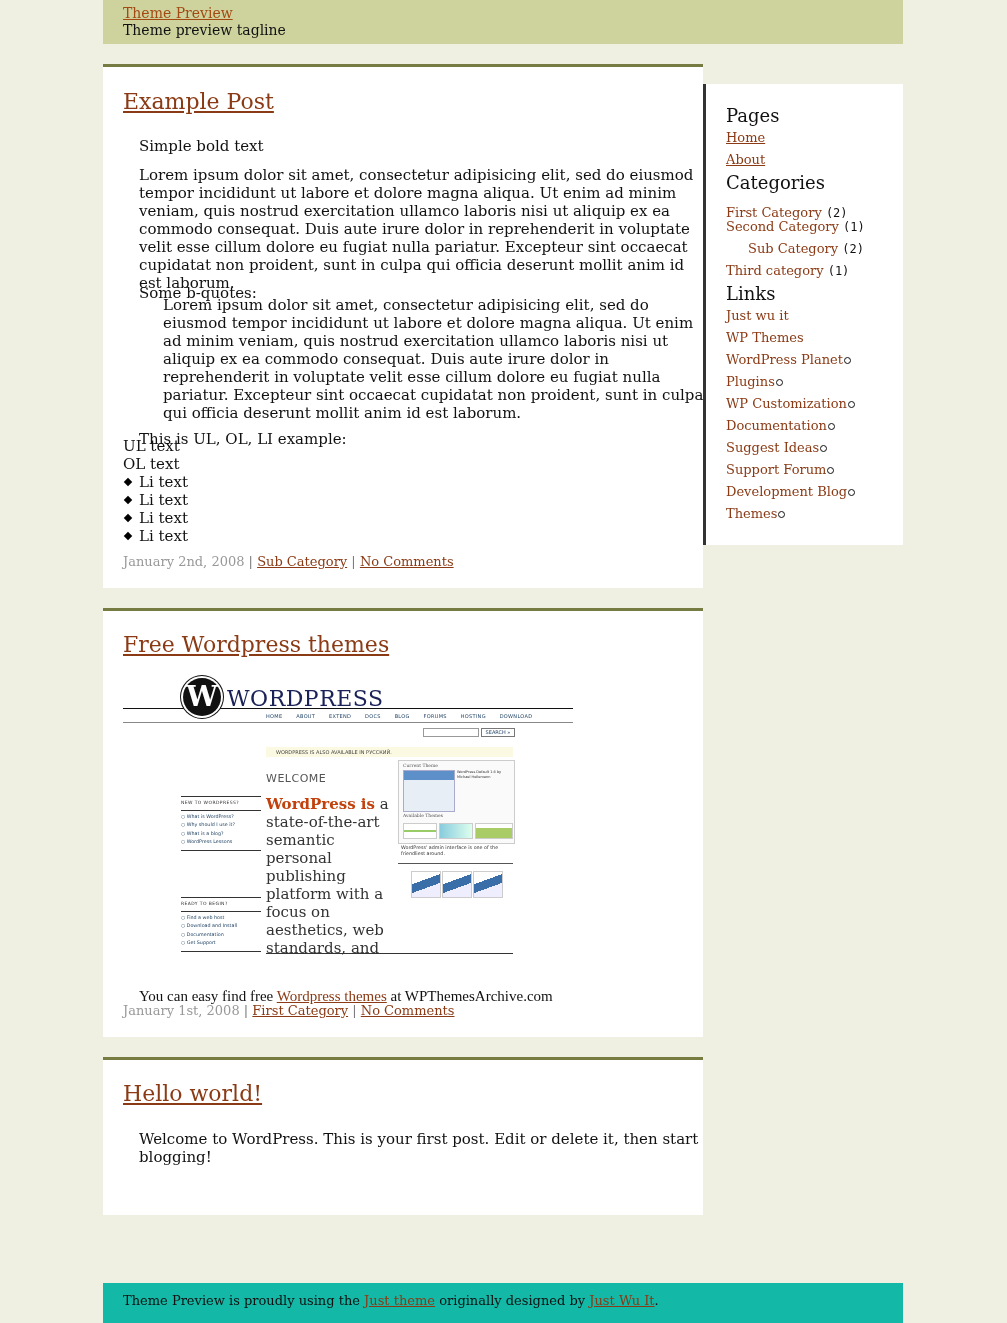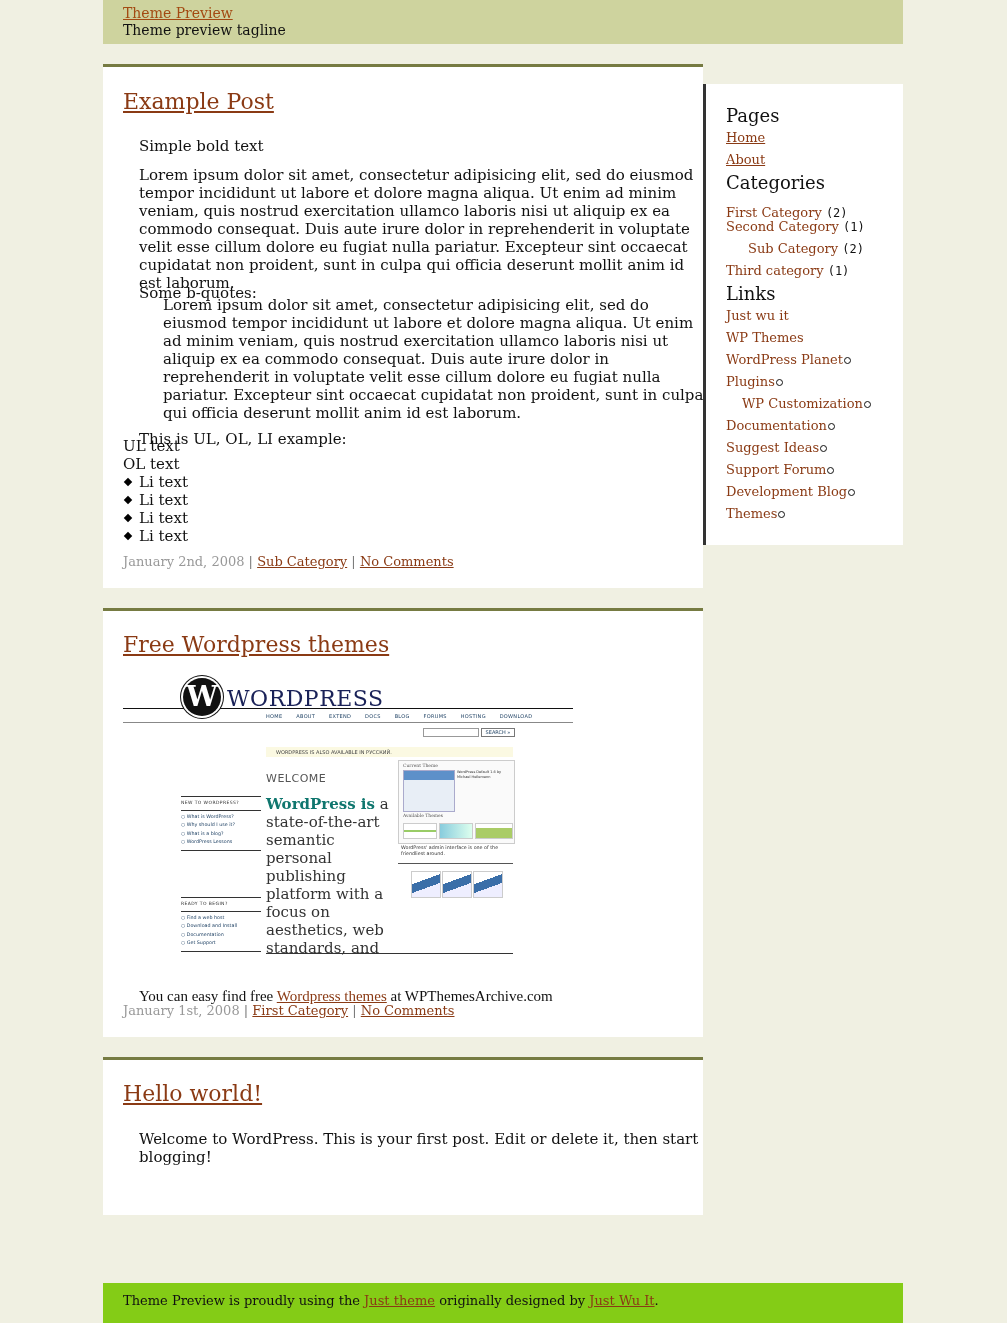--- a/index.html
+++ b/index.html
@@ -38,38 +38,38 @@
   .sidebar {
     position:absolute; left:703px; top:84px; width:200px; height:461px;
     background:#fff; border-left:3px solid #333; box-sizing:border-box;
   }
   .sidebar h3 { margin:0; font-weight:normal; font-size:18px; color:#111; position:absolute; left:20px; }
   .sidebar .item { position:absolute; left:20px; font-size:13px; color:#8a3a14; white-space:nowrap; }
   .sidebar .item span.count { color:#111; font-family:"DejaVu Sans Mono", monospace; font-size:12px; }
   .sidebar .item .ring { display:inline-block; width:5px; height:5px; border:1px solid #111; border-radius:50%; margin-left:1px; vertical-align:middle; }
 
   .footer {
-    position:absolute; left:103px; top:1283px; width:800px; height:40px; background:#84cc16;
+    position:absolute; left:103px; top:1283px; width:800px; height:40px; background:#14b8a6;
   }
   .footer .text { position:absolute; left:20px; top:10px; font-size:13px; color:#111; white-space:nowrap; }
 
   
   .wpshot { position:absolute; left:20px; top:64px; width:450px; height:280px; background:#fff; overflow:hidden; }
   .wpshot .logo-circle { position:absolute; left:60px; top:3px; width:38px; height:38px; border-radius:50%; background:#111; color:#fff; font-family:"DejaVu Serif", serif; font-size:28px; font-weight:bold; text-align:center; line-height:38px; box-shadow:0 0 0 2px #fff, 0 0 0 3px #111; }
   .wpshot .logo-text { position:absolute; left:104px; top:11px; font-family:"DejaVu Serif", serif; font-size:22px; color:#1a2258; letter-spacing:0.5px; }
   .wpshot .topline { position:absolute; left:0; top:33px; width:450px; height:1px; background:#111; }
   .wpshot .botline { position:absolute; left:0; top:47px; width:450px; height:1px; background:#888; }
   .wpshot .nav { position:absolute; left:143px; top:38px; font-family:"DejaVu Sans", sans-serif; font-size:5px; color:#246; word-spacing:12px; white-space:nowrap; letter-spacing:0.3px; }
   .wpshot .search-box { position:absolute; left:300px; top:53px; width:54px; height:7px; border:1px solid #999; }
   .wpshot .search-btn { position:absolute; left:358px; top:53px; width:32px; height:7px; border:1px solid #777; font-family:"DejaVu Sans", sans-serif; font-size:5px; line-height:7px; text-align:center; color:#246; }
   .wpshot .notice { position:absolute; left:143px; top:72px; width:247px; height:10px; background:#fbf9e2; font-family:"DejaVu Sans", sans-serif; font-size:5px; line-height:10px; padding-left:10px; color:#444; box-sizing:border-box; }
   .wpshot .welcome { position:absolute; left:143px; top:97px; font-family:"DejaVu Sans", sans-serif; font-size:11px; color:#555; letter-spacing:0.5px; }
   .wpshot .body { position:absolute; left:143px; top:120px; width:125px; font-family:"DejaVu Serif", serif; font-size:6.2px; line-height:10px; color:#333; }
   .wpshot .body p { margin:0 0 6px 0; }
-  .wpshot .body b { color:#0f766e; }
+  .wpshot .body b { color:#c2410c; }
   .wpshot .side { position:absolute; left:58px; width:80px; font-family:"DejaVu Sans", sans-serif; font-size:4.8px; color:#246; line-height:8.5px; }
   .wpshot .side .hd { border-top:1px solid #333; border-bottom:1px solid #333; color:#333; font-size:4.5px; letter-spacing:0.4px; padding:2px 0; margin-bottom:2px; }
   .wpshot .side .end { border-top:1px solid #333; margin-top:3px; }
   .wpshot .theme-box { position:absolute; left:275px; top:85px; width:115px; height:82px; border:1px solid #ccc; background:#fafafa; }
   .wpshot .theme-box .cap { position:absolute; left:4px; top:2px; font-size:4.5px; color:#555; font-family:"DejaVu Serif", serif; }
   .wpshot .theme-box .thumb { position:absolute; left:4px; top:9px; width:50px; height:40px; background:linear-gradient(#5d90c9 0 22%, #e8eef6 22% 100%); border:1px solid #aac; }
   .wpshot .theme-box .desc { position:absolute; left:58px; top:9px; width:55px; font-size:3.5px; color:#333; font-family:"DejaVu Sans", sans-serif; line-height:5px; }
   .wpshot .theme-box .avail { position:absolute; left:4px; top:52px; font-size:4.5px; color:#555; font-family:"DejaVu Serif", serif; }
   .wpshot .theme-box .mini { position:absolute; top:62px; width:32px; height:14px; border:1px solid #ccc; }
   .wpshot .caption { position:absolute; left:278px; top:170px; width:115px; font-family:"DejaVu Sans", sans-serif; font-size:4.8px; color:#333; line-height:6px; }
@@ -219,21 +219,21 @@
   <div class="item" style="top:121px;"><a href="#" style="text-decoration:none;">First Category</a> <span class="count">(2)</span></div>
   <div class="item" style="top:135px;"><a href="#" style="text-decoration:none;">Second Category</a> <span class="count">(1)</span></div>
   <div class="item" style="top:157px;margin-left:22px;"><a href="#" style="text-decoration:none;">Sub Category</a> <span class="count">(2)</span></div>
   <div class="item" style="top:179px;"><a href="#" style="text-decoration:none;">Third category</a> <span class="count">(1)</span></div>
 
   <h3 style="top:199px;">Links</h3>
   <div class="item" style="top:224px;"><a href="#" style="text-decoration:none;">Just wu it</a></div>
   <div class="item" style="top:246px;"><a href="#" style="text-decoration:none;">WP Themes</a></div>
   <div class="item" style="top:268px;"><a href="#" style="text-decoration:none;">WordPress Planet</a><span class="ring"></span></div>
   <div class="item" style="top:290px;"><a href="#" style="text-decoration:none;">Plugins</a><span class="ring"></span></div>
-  <div class="item" style="top:312px;"><a href="#" style="text-decoration:none;margin-left:16px;">WP Customization</a><span class="ring"></span></div>
+  <div class="item" style="top:312px;"><a href="#" style="text-decoration:none;">WP Customization</a><span class="ring"></span></div>
   <div class="item" style="top:334px;"><a href="#" style="text-decoration:none;">Documentation</a><span class="ring"></span></div>
   <div class="item" style="top:356px;"><a href="#" style="text-decoration:none;">Suggest Ideas</a><span class="ring"></span></div>
   <div class="item" style="top:378px;"><a href="#" style="text-decoration:none;">Support Forum</a><span class="ring"></span></div>
   <div class="item" style="top:400px;"><a href="#" style="text-decoration:none;">Development Blog</a><span class="ring"></span></div>
   <div class="item" style="top:422px;"><a href="#" style="text-decoration:none;">Themes</a><span class="ring"></span></div>
 </div>
 
 <div class="footer">
   <div class="text"><span>Theme Preview is proudly using the </span><a href="#">Just theme</a><span> originally designed by </span><a href="#">Just Wu It</a><span>.</span></div>
 </div>

